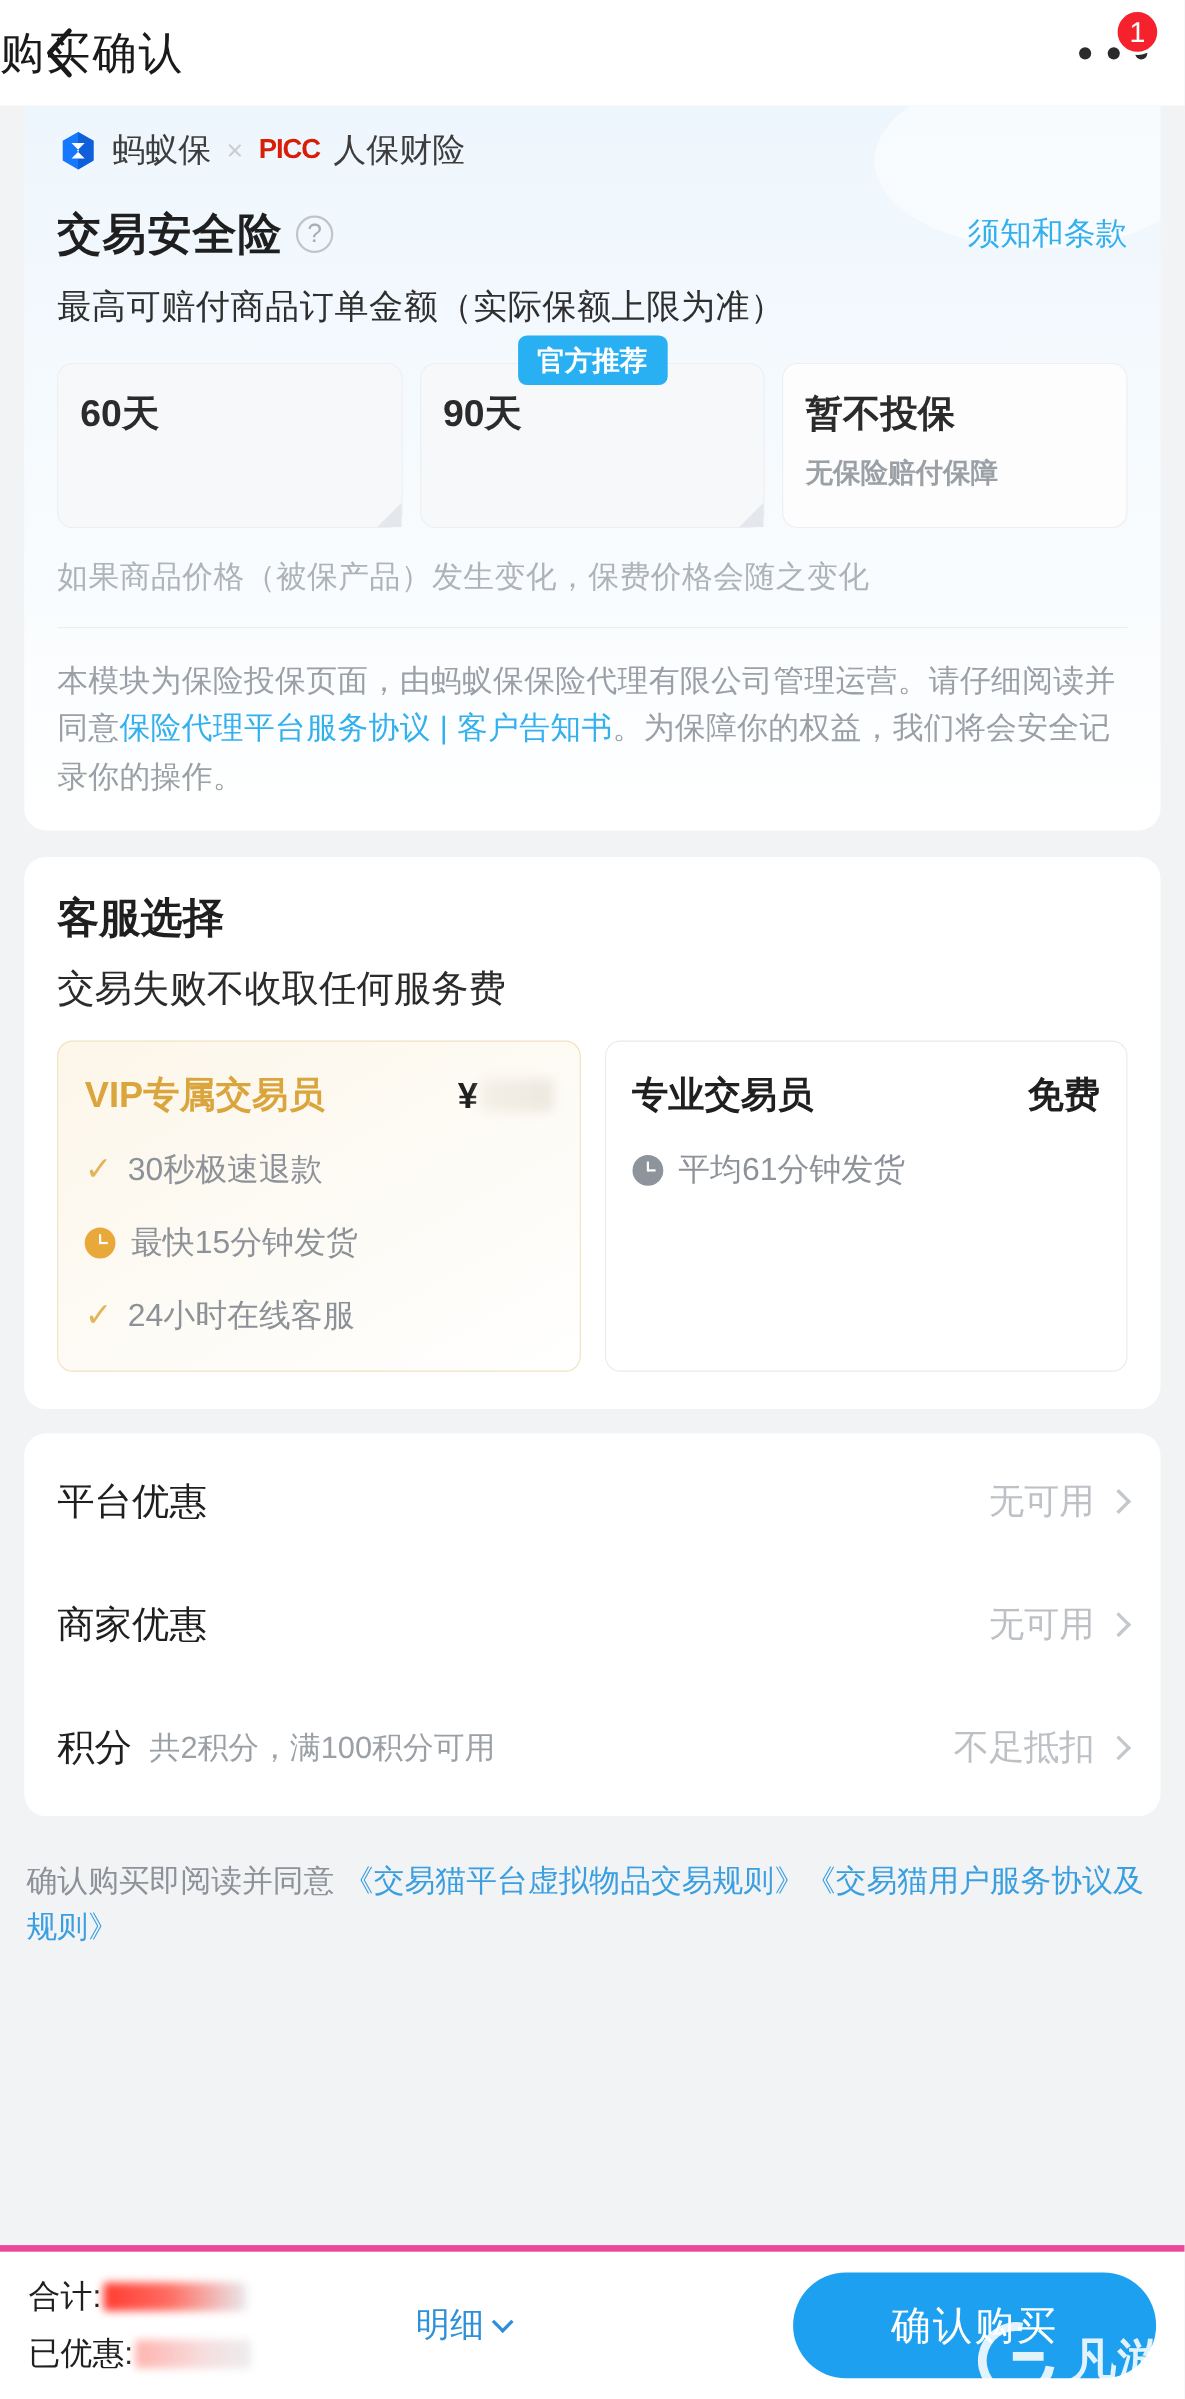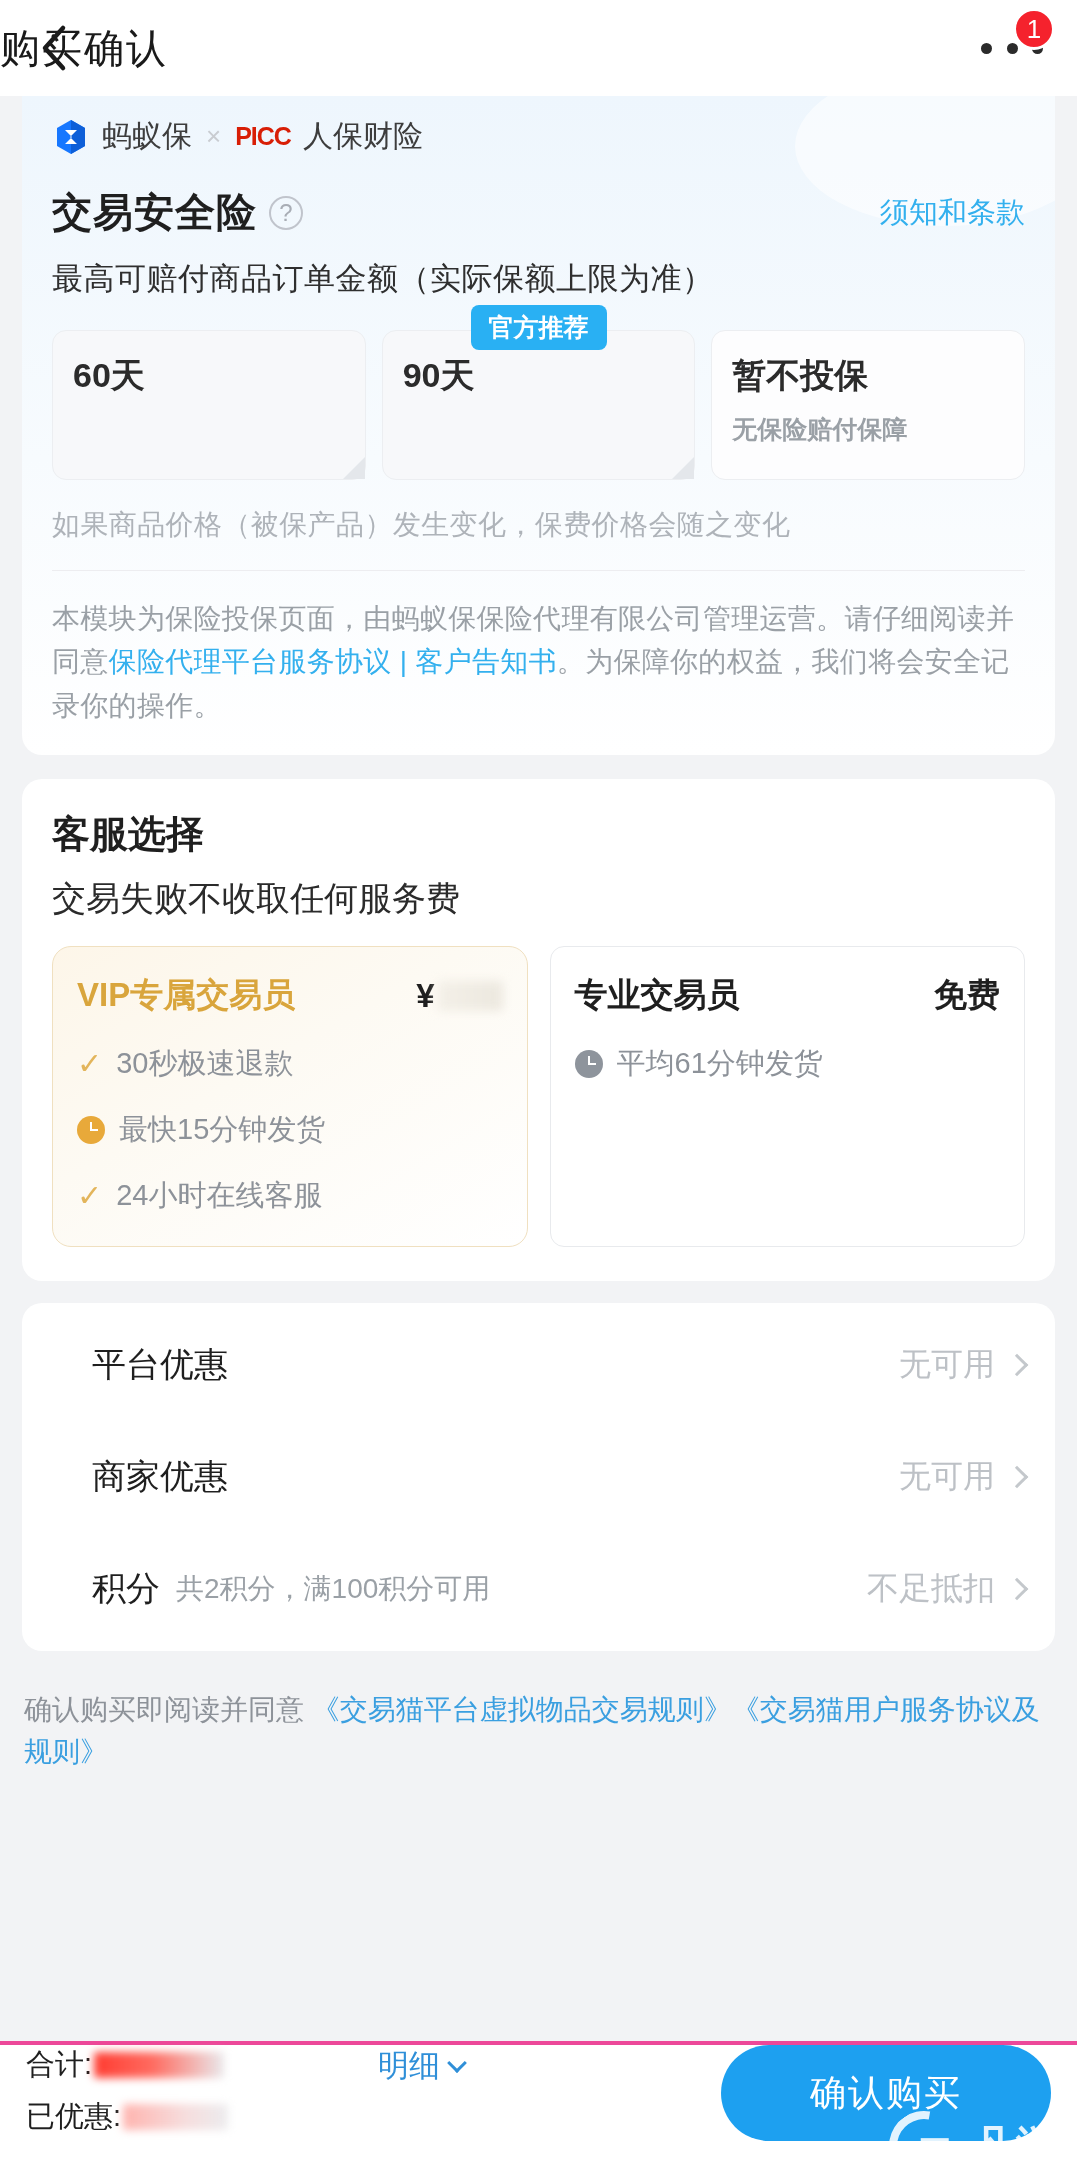--- a/index.html
+++ b/index.html
@@ -113,21 +113,20 @@
   .svc-title { font-size: 38px; font-weight: 700; color: #1f1f1f; }
   .svc-sub { font-size: 34px; color: #2b2b2b; margin-top: 16px; }
   .svc-row { display: flex; gap: 22px; margin-top: 24px; }
   .svc-opt {
     flex: 1; border: 1px solid #e8eaed; border-radius: 14px; padding: 26px 24px 30px 24px;
     position: relative; overflow: hidden; background: #fff;
   }
   .svc-opt.vip {
     border-color: #f0e0c0;
     background: linear-gradient(150deg, #fdf6e9 0%, #fdfaf3 42%, #ffffff 100%);
-    border-radius: 19px;
   }
   .svc-head { display: flex; align-items: center; }
   .svc-name { font-size: 33px; font-weight: 700; color: #1f1f1f; }
   .svc-name.gold { color: #d9a53c; }
   .svc-price { margin-left: auto; font-size: 33px; font-weight: 700; color: #1f1f1f; }
   .svc-price .blur {
     display: inline-block; width: 66px; height: 30px; vertical-align: -4px;
     background: linear-gradient(90deg,#f4f0e8,#ece8df);
     filter: blur(5px); border-radius: 4px; margin-left: 2px;
   }
@@ -144,42 +143,42 @@
     content:""; position:absolute; left:50%; top:6px; width:2px; height:9px;
     background:#fff; transform:translateX(-50%);
   }
   .clock::after {
     content:""; position:absolute; left:50%; top:13px; width:7px; height:2px; background:#fff;
   }
 
   
   .disc-card { padding: 6px 30px; }
   .disc-row {
-    display: flex; align-items: center; height: 112px; margin-left: 40px;
+    display: flex; align-items: center; height: 112px;
   }
   .disc-label { font-size: 34px; color: #1f1f1f; }
   .disc-extra { font-size: 28px; color: #9aa0a6; margin-left: 16px; }
   .disc-val { margin-left: auto; font-size: 32px; color: #bdc1c6; }
   .chev {
     margin-left: 14px; width: 16px; height: 16px; flex: none;
     border-right: 3px solid #c4c8cc; border-top: 3px solid #c4c8cc;
     transform: rotate(45deg);
   }
 
   
   .terms {
     padding: 16px 24px 0 24px; font-size: 28px; line-height: 1.5; color: #8d9299;
   }
   .terms a { color: #3a9fe0; text-decoration: none; }
 
   
   .bottombar {
     position: absolute; left: 0; right: 0; bottom: 0; height: 140px;
-    background: #ffffff; display: flex; align-items: flex-start; padding: 0 26px;
-    border-top: 4px solid #ec4899;
+    background: #ffffff; display: flex; align-items: center; padding: 0 26px;
+    border-top: 6px solid #ec4899;
   }
   .totals { display: flex; flex-direction: column; gap: 12px; }
   .tline { display: flex; align-items: center; font-size: 29px; color: #1f1f1f; }
   .tline .redact {
     display: inline-block; height: 26px; width: 130px; margin-left: 2px;
     background: linear-gradient(90deg,#ff3b30 0%, #ff6b60 45%, #e9e9ec 100%);
     filter: blur(4px); border-radius: 3px;
   }
   .tline.saved .redact {
     width: 105px;

